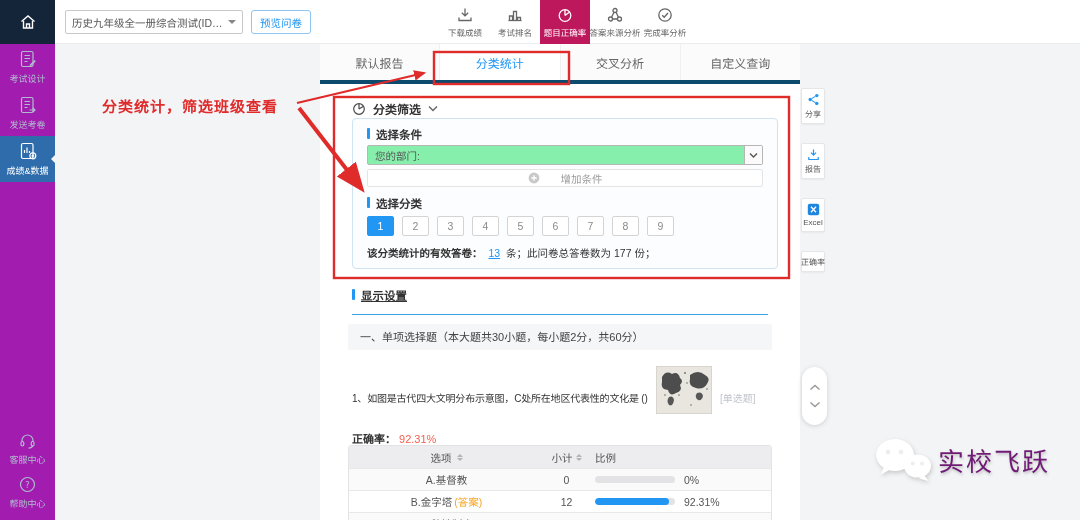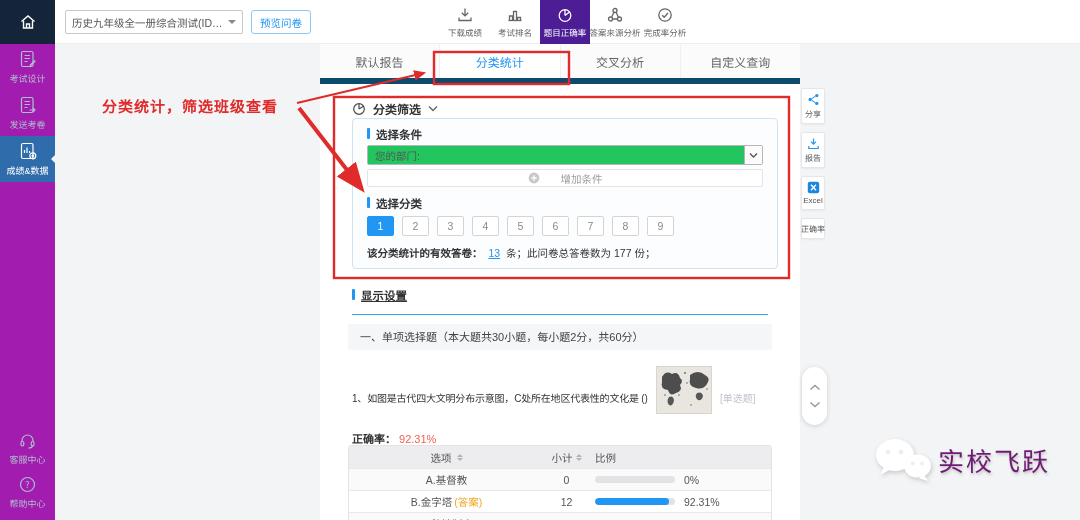--- a/index.html
+++ b/index.html
@@ -21,38 +21,38 @@
   .topbar{position:absolute;left:55px;top:0;width:1025px;height:44px;background:#fff;border-bottom:1px solid #ebedf0;z-index:2}
   .survey-select{position:absolute;left:10px;top:10px;width:178px;height:24px;border:1px solid #c9c9c9;border-radius:2px;background:#fff;
     display:flex;align-items:center;padding:0 6px;font-size:10.5px;color:#555;cursor:pointer;white-space:nowrap;overflow:hidden}
   .survey-caret{margin-left:4px;width:0;height:0;border:4px solid transparent;border-top-color:#888;transform:translateY(2px);flex:0 0 auto}
   .preview-btn{position:absolute;left:196px;top:10px;height:24px;padding:0 8px;border:1px solid #8ec7f3;border-radius:3px;background:#fff;
     color:#2196f3;font-size:10.5px;display:flex;align-items:center;cursor:pointer}
   .tools{position:absolute;left:385px;top:0;height:32px;display:flex}
   .tool{width:50px;height:44px;display:flex;flex-direction:column;align-items:center;justify-content:center;gap:2px;color:#555;cursor:pointer}
   .tool .t-label{font-size:8.5px;white-space:nowrap;color:#666}
   .tool svg{stroke:#666;fill:none;stroke-width:1.3}
-  .tool.active{background:#4c1d95}
+  .tool.active{background:#be185d}
   .tool.active .t-label{color:#fff}
   .tool.active svg{stroke:#fff}
 
   
-  .tabs{position:absolute;left:320px;top:44px;width:480px;height:40px;background:#fbfbfc;display:flex;border-bottom:6px solid #0c4a6e;z-index:1}
+  .tabs{position:absolute;left:320px;top:44px;width:480px;height:40px;background:#fbfbfc;display:flex;border-bottom:4px solid #0c4a6e;z-index:1}
   .tab{flex:1;display:flex;align-items:center;justify-content:center;font-size:12px;color:#666;border-right:1px solid #f0f0f1;cursor:pointer}
   .tab:last-child{border-right:none}
   .tab.active{color:#2196f3;background:#fff}
 
   
   .content{position:absolute;left:320px;top:84px;width:480px;height:436px;background:#fff;overflow:hidden;z-index:1}
 
   .filter-head{position:absolute;left:32px;top:16px;display:flex;align-items:center;gap:7px;font-size:12px;color:#333;font-weight:bold;cursor:pointer}
   .filter-panel{position:absolute;left:32px;top:34px;width:426px;border:1px solid #cfe3f3;border-radius:4px;background:#fcfdff;padding:8px 14px 8px 14px}
   .blue-bar{display:flex;align-items:center;font-size:11.5px;font-weight:bold;color:#333;height:13px}
   .blue-bar::before{content:'';width:3px;height:11px;background:#2196f3;margin-right:6px;border-radius:1px}
-  .cond-select{margin-top:5px;height:20px;border:1px solid #b6b6b6;border-radius:2px;background:#22c55e;display:flex;align-items:center;cursor:pointer}
+  .cond-select{margin-top:5px;height:20px;border:1px solid #b6b6b6;border-radius:2px;background:#86efac;display:flex;align-items:center;cursor:pointer}
   .cond-select .val{flex:1;padding-left:7px;font-size:10.5px;color:#555}
   .caret-box{width:18px;height:100%;border-left:1px solid #b6b6b6;background:#fbfbfb;display:flex;align-items:center;justify-content:center}
   .add-cond{margin-top:4px;height:18px;border:1px solid #e4e4e4;border-radius:2px;background:#fff;display:flex;align-items:center;justify-content:center;gap:21px;
     color:#9c9c9c;font-size:10.5px;cursor:pointer}
   .cat-row{margin-top:7px;display:flex}
   .cat-btn{width:27px;height:20px;border:1px solid #d4d4d4;border-radius:2px;background:#fff;color:#8a8a8a;font-size:10.5px;
     display:flex;align-items:center;justify-content:center;margin-right:8px;cursor:pointer}
   .cat-btn.active{background:#2196f3;border-color:#2196f3;color:#fff}
   .cat-label{margin-top:9px}
   .stats-line{margin-top:9px;font-size:10.5px;color:#333}
@@ -84,21 +84,21 @@
   .bar{width:80px;height:7px;border-radius:3.5px;background:#e3e3e5;overflow:hidden}
   .bar .fill{height:100%;background:#2196f3;border-radius:3.5px}
   .pct{margin-left:9px}
   .ans{color:#f5a623}
   .sort{display:inline-flex;flex-direction:column;gap:1px;margin-left:3px}
   .sort i{width:0;height:0;border-left:3px solid transparent;border-right:3px solid transparent}
   .sort .up{border-bottom:3.5px solid #b3b3b5}
   .sort .dn{border-top:3.5px solid #b3b3b5}
 
   
-  .side-tools{position:absolute;left:801px;top:88px;width:24px;display:flex;flex-direction:column;gap:8px;z-index:2}
+  .side-tools{position:absolute;left:801px;top:88px;width:24px;display:flex;flex-direction:column;gap:19px;z-index:2}
   .st-box{background:#fff;border:1px solid #e5e6e8;border-radius:2px;box-shadow:0 1px 2px rgba(0,0,0,.05);
     display:flex;flex-direction:column;align-items:center;justify-content:center;gap:2px;cursor:pointer;padding:4px 0}
   .st-box .st-label{font-size:8px;color:#555;white-space:nowrap}
 
   .scroll-pill{position:absolute;left:802px;top:367px;width:25px;height:58px;background:#fff;border-radius:13px;
     box-shadow:0 1px 5px rgba(0,0,0,.15);display:flex;flex-direction:column;align-items:center;justify-content:center;gap:10px;z-index:2}
   .scroll-pill svg{stroke:#9a9a9a;fill:none;stroke-width:1.5;cursor:pointer}
 
   
   .overlay{position:absolute;left:0;top:0;z-index:5;pointer-events:none}

